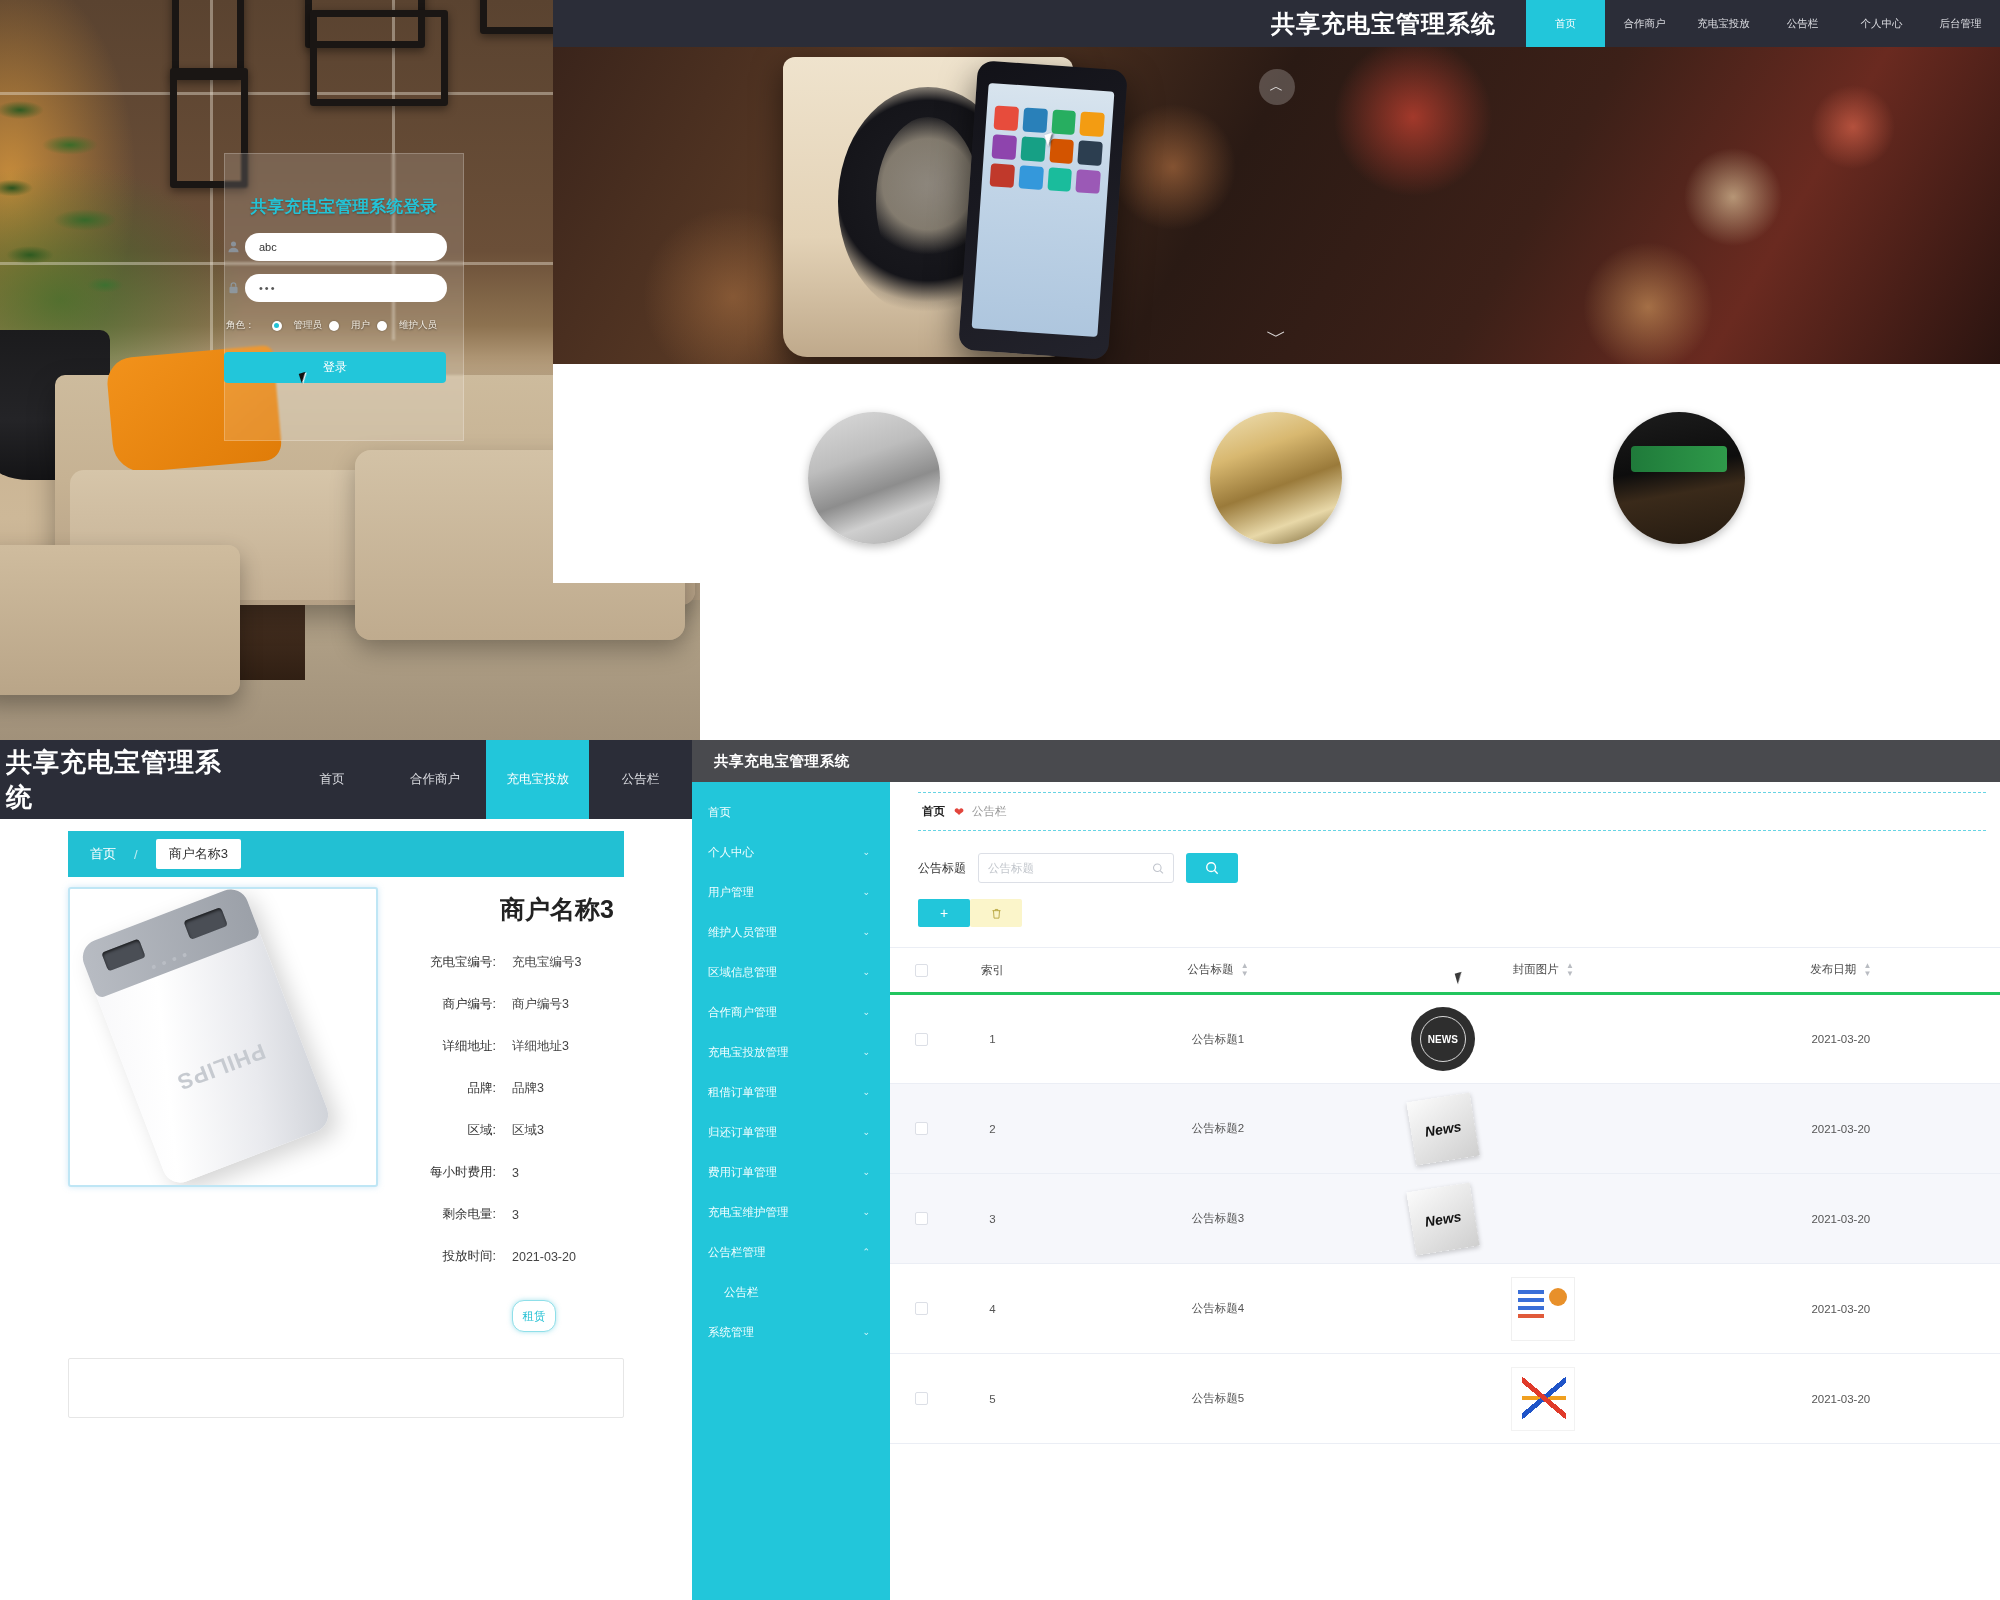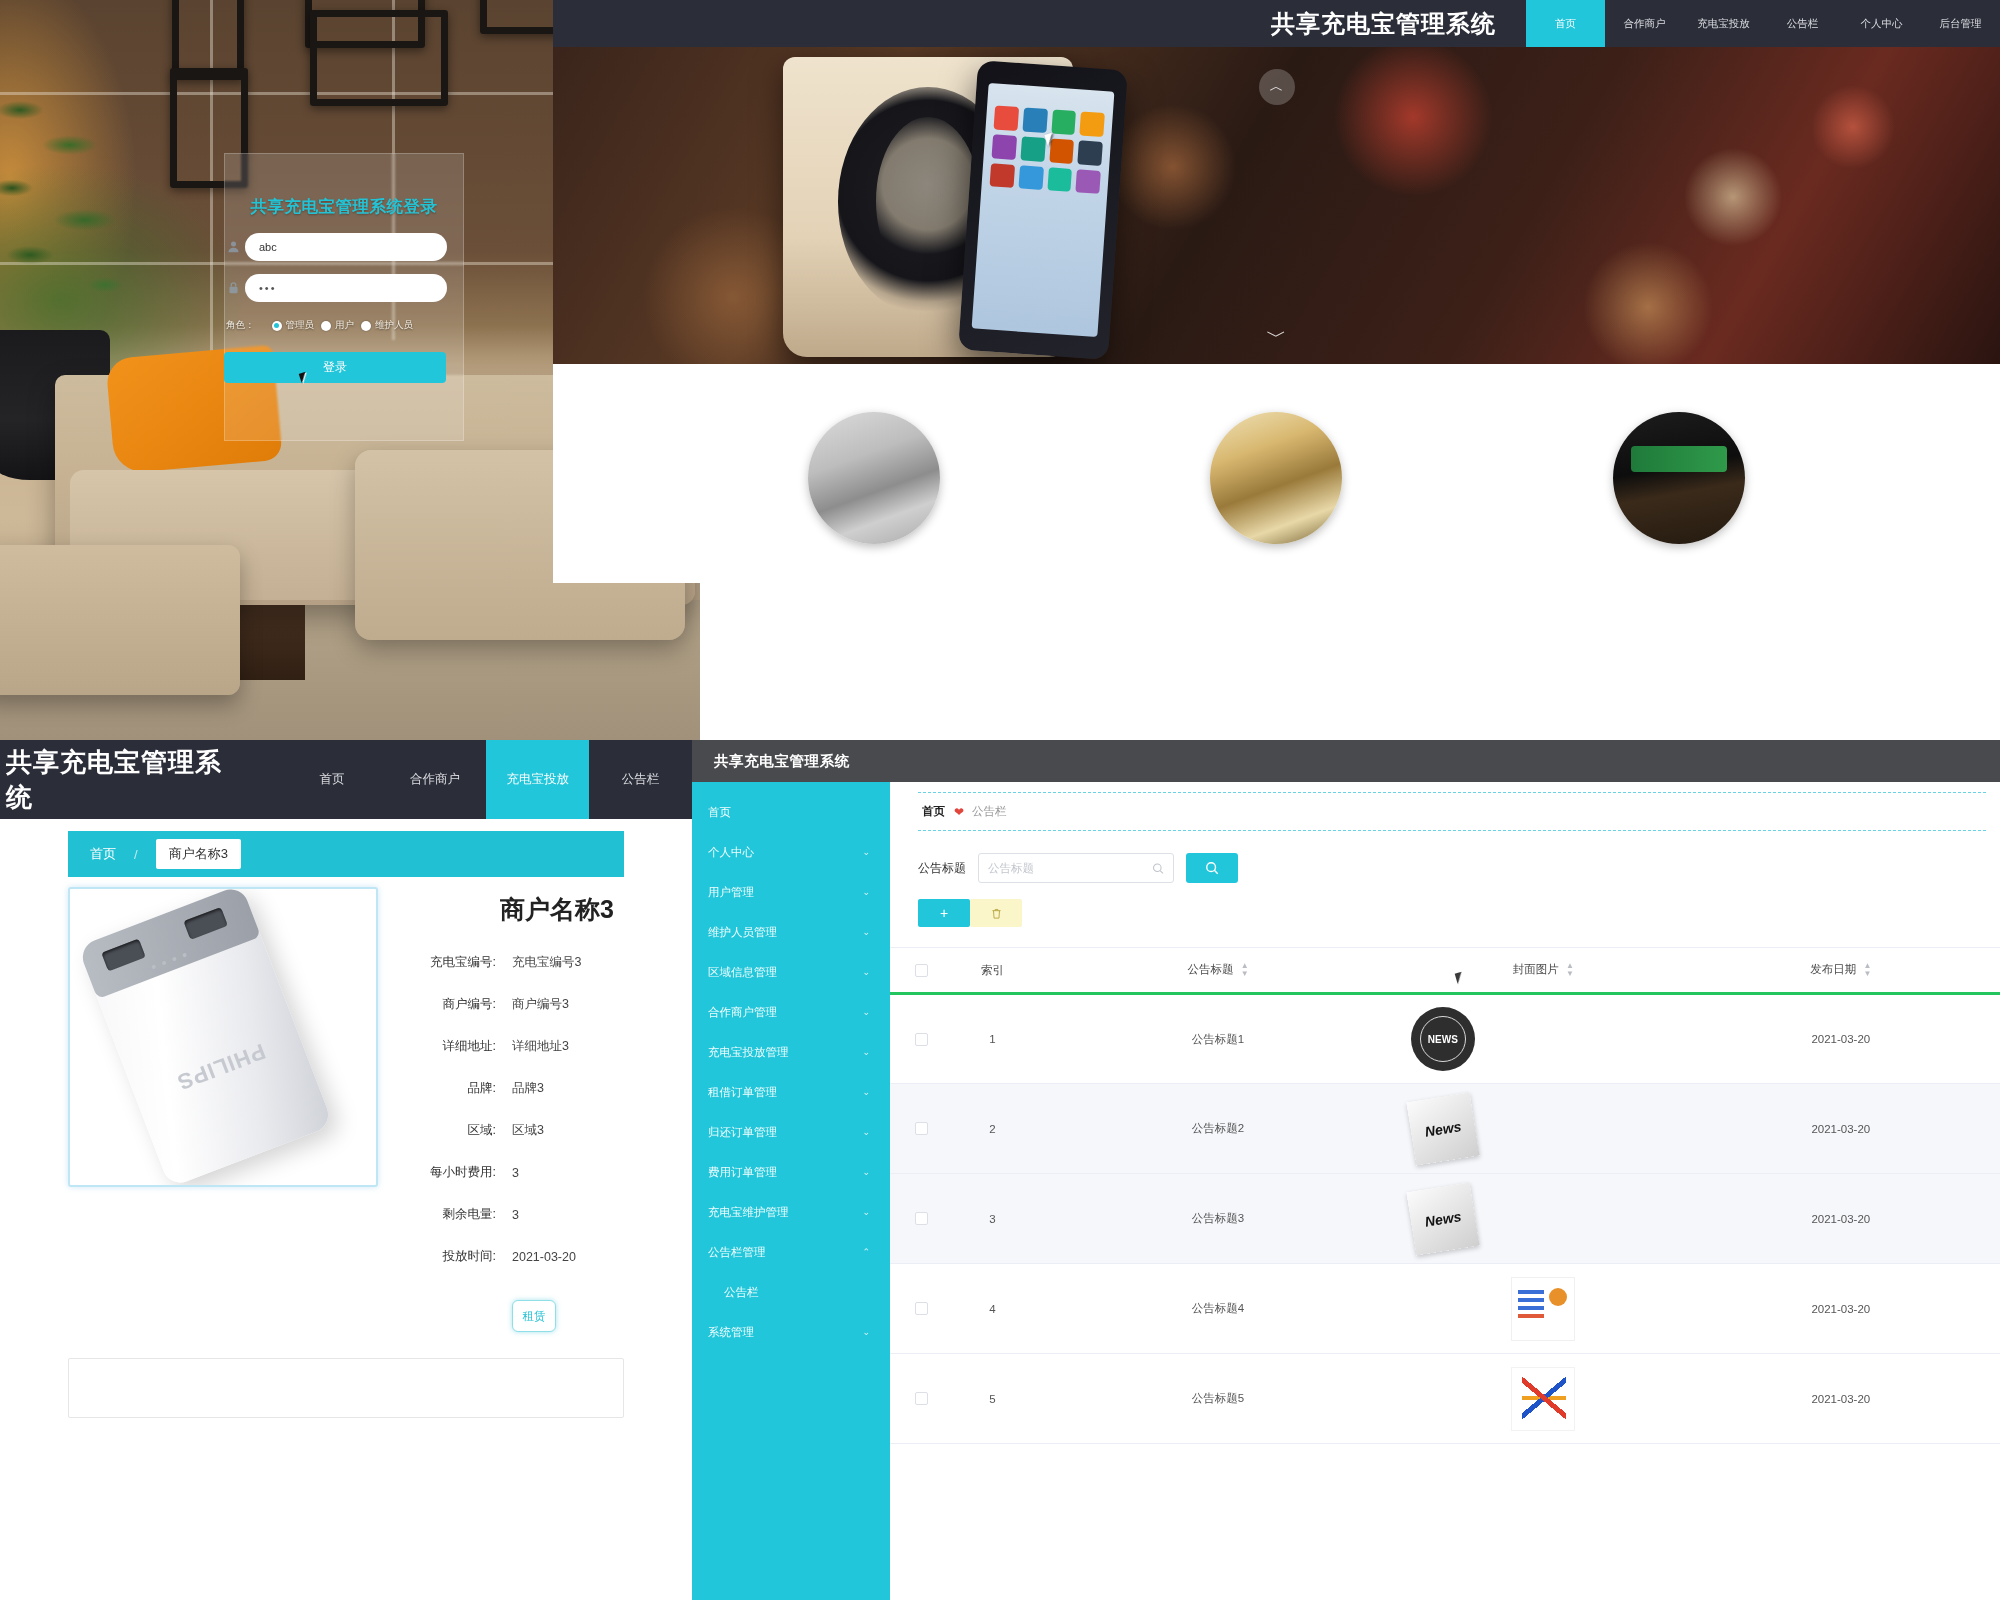--- a/index.html
+++ b/index.html
@@ -114,21 +114,21 @@
   }
   .icon-user-pos { top: 240px; }
   .icon-lock-pos { top: 281px; }
   .role-row {
     position: absolute; left: 226px; top: 319px; width: 240px;
     display: flex; align-items: center; gap: 7px;
     font-size: 9.5px; color: #f4efe6;
     text-shadow: 0 1px 2px rgba(0,0,0,.55);
   }
   .role-label { margin-right: 10px; }
-  .radio-item { display: flex; align-items: center; gap: 4px; cursor: pointer; }
+  .radio-item { display: flex; align-items: center; gap: 12px; cursor: pointer; }
   .radio-dot {
     width: 10px; height: 10px; border-radius: 50%;
     background: #fff; box-shadow: 0 0 2px rgba(0,0,0,.35);
   }
   .radio-dot.on { background: #fff; position: relative; }
   .radio-dot.on::after {
     content: ""; position: absolute; left: 2.5px; top: 2.5px;
     width: 5px; height: 5px; border-radius: 50%; background: #22c4d7;
   }
   .login-btn {
@@ -316,21 +316,21 @@
     font-weight: bold; color: #222; margin-top: 6px;
   }
   .detail-rows { margin-top: 28px; }
   .detail-row {
     display: flex; align-items: center; margin-bottom: 25px; font-size: 12.5px;
   }
   .dr-label { width: 128px; text-align: right; color: #333; padding-right: 16px; }
   .dr-value { color: #444; }
   .rent-btn {
     margin: 10px 0 0 128px; width: 44px; height: 32px;
-    border: 1px solid #8fdfe9; border-radius: 6px; background: #fff;
+    border: 1px solid #8fdfe9; border-radius: 12px; background: #fff;
     color: #22c0d3; font-size: 11.5px; font-family: inherit; cursor: pointer;
     box-shadow: 0 0 5px rgba(80,200,220,.5);
   }
   .bottom-panel {
     margin: 26px 68px 0 68px; height: 60px;
     border: 1px solid #e6e6e6; border-radius: 2px; background: #fff;
   }
 
   
   .q-admin {

